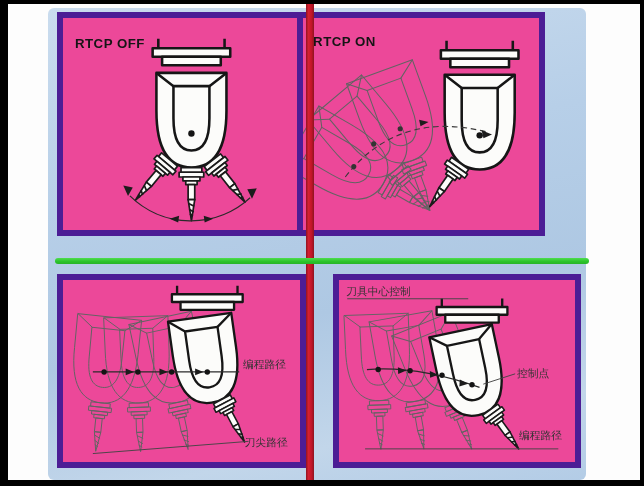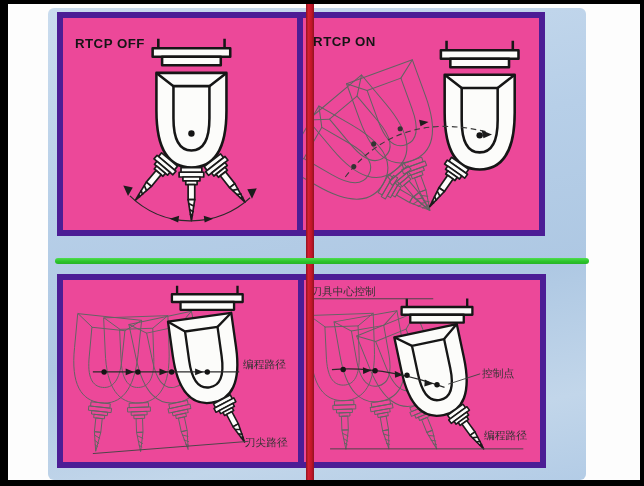--- a/index.html
+++ b/index.html
@@ -7,21 +7,21 @@
               font-family:"Liberation Sans", sans-serif; }
   #stage { position:relative; width:644px; height:486px; background:#000; }
   #paper { position:absolute; left:8px; top:4px; width:632px; height:476px; background:#fdfdfd; }
   #bluepanel { position:absolute; left:48px; top:8px; width:538px; height:472px;
                border-radius:6px;
                background:linear-gradient(168deg,#cadcee 0%,#b7cfe8 35%,#aec8e3 62%,#c2d6ea 85%,#b3cce6 100%); }
   .quad { position:absolute; background:#ec4899; border:6px solid #4c1d95; }
   #quad-tl { left:57px;  top:12px;  width:249px; height:224px; }
   #quad-tr { left:297px; top:12px;  width:248px; height:224px; }
   #quad-bl { left:57px;  top:274px; width:249px; height:194px; }
-  #quad-br { left:298px; top:274px; width:248px; height:194px; }
+  #quad-br { left:333px; top:274px; width:248px; height:194px; }
   .quad svg { display:block; width:100%; height:100%; }
 
   #redline { position:absolute; left:306px; top:4px; width:8px; height:476px;
              background:linear-gradient(90deg,#8e1420,#d42031 30%,#c01528 70%,#8e1420); z-index:40; }
   #greenline { position:absolute; left:55px; top:258px; width:534px; height:6px;
                border-radius:3px;
                background:linear-gradient(180deg,#4fdd4f,#2cc42c 55%,#27b427); z-index:50; }
 
   
   .sk-lt       { stroke:#636363; stroke-width:1.1; fill:none; stroke-linejoin:round; stroke-linecap:round; }

